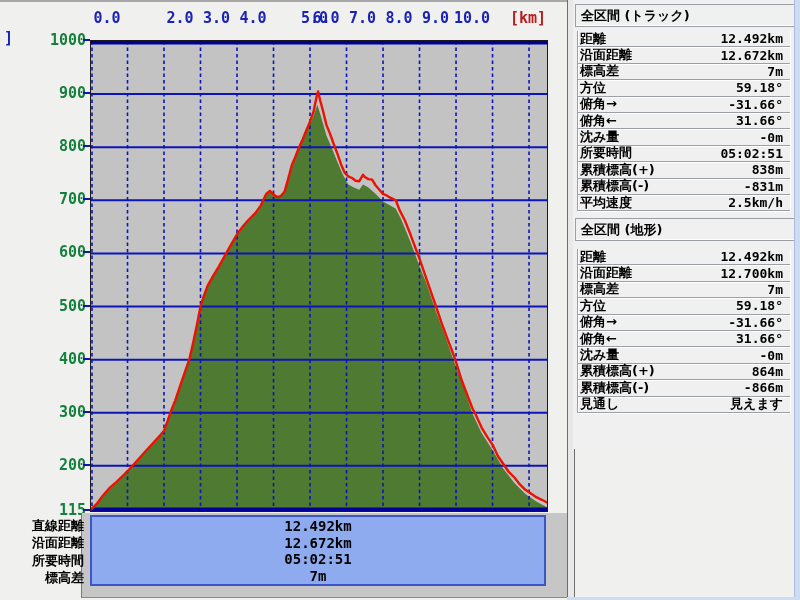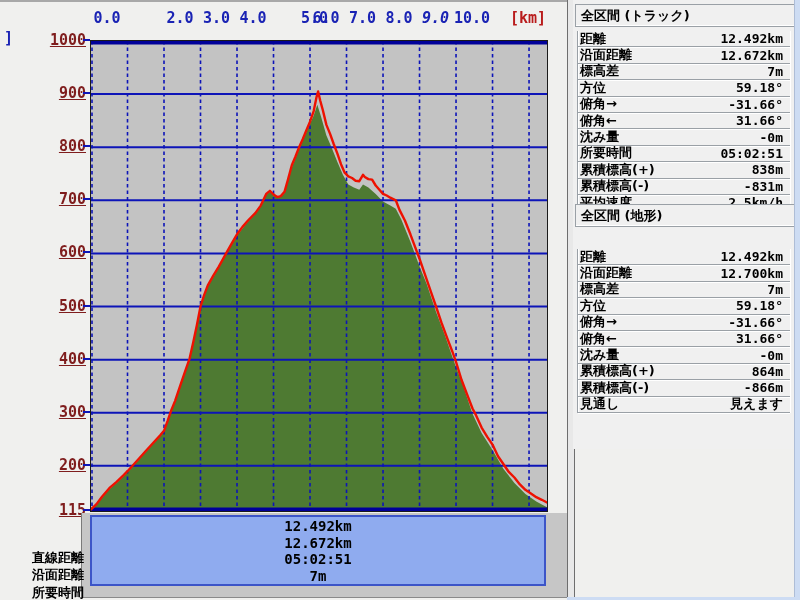--- a/index.html
+++ b/index.html
@@ -7,35 +7,35 @@
        font-family:"DejaVu Sans",sans-serif;}
   .screen{position:absolute;left:0;top:0;width:800px;height:600px;}
   .topline{position:absolute;left:0;top:0;width:570px;height:2px;background:#a8a8a8;}
 
   
   .unit-clip{position:absolute;left:4px;top:29px;color:#1a23b4;font:bold 15px "DejaVu Sans Mono",monospace;}
   .xlabels{position:absolute;left:0;top:9px;width:570px;height:20px;}
   .xlabels span{position:absolute;color:#1a23b4;font:bold 15px "DejaVu Sans Mono",monospace;transform:translateX(-50%);}
   .km-unit{position:absolute;top:9px;left:546px;transform:translateX(-100%);
            color:#b91c1c;font:bold 15px "DejaVu Sans Mono",monospace;}
-  .ylabels span{position:absolute;color:#7f1d1d;font:bold 15px "DejaVu Sans Mono",monospace;
-                right:714px;text-align:right;text-decoration:underline;}
+  .ylabels span{position:absolute;color:#15803d;font:bold 15px "DejaVu Sans Mono",monospace;
+                right:714px;text-align:right;}
   .ytick{position:absolute;left:83px;width:7px;height:2px;background:#0d14b8;}
   .plot{position:absolute;left:90px;top:40px;width:456px;height:470px;background:#c3c3c3;
         border:1px solid #1a1a1a;}
   .plot svg{display:block;width:456px;height:470px;}
 
   
   .bottom-pane{position:absolute;left:81px;top:513px;width:486px;height:84px;background:#c6c6c6;
                border-left:1px solid #7a7a7a;border-right:1px solid #7a7a7a;border-bottom:1px solid #8a8a8a;}
   .blue-box{position:absolute;left:90px;top:515px;width:452px;height:66px;background:#8fabef;
             border:2px solid #3c55c8;text-align:center;padding-top:1px;}
   .blue-box div{font:bold 14px "DejaVu Sans Mono",monospace;color:#000;line-height:16.5px;}
   .sum-labels span{position:absolute;right:716px;text-align:center;color:#000;
-                   font:bold 13px "DejaVu Sans",sans-serif;white-space:nowrap;margin-top:32px;}
+                   font:bold 13px "DejaVu Sans",sans-serif;white-space:nowrap;}
 
   
   .splitter{position:absolute;left:567px;top:0;width:6px;height:600px;background:#e8e8e8;
             border-left:1px solid #6e6e6e;border-right:1px solid #6e6e6e;}
   .right-panel{position:absolute;left:573px;top:0;width:221px;height:449px;background:#f0f0f0;}
   .grp-header{position:absolute;left:2px;width:216px;height:21px;background:#f0f0f0;
               border:1px solid #9aa0a6;box-shadow:inset -1px -1px 0 #ffffff;
               font:bold 13px "DejaVu Sans",sans-serif;color:#000;line-height:21px;padding-left:5px;}
   .grp-table{position:absolute;left:4px;width:212px;border-left:1px solid #9aa0a6;border-right:1px solid #fff;
              box-shadow:inset 1px 0 0 #fff;}
@@ -56,21 +56,21 @@
   <span class="unit-clip">]</span>
   <div class="xlabels" id="xlabels">
       <span style="left: 107px;">0.0</span>
       <span style="left: 180.007px;">2.0</span>
       <span style="left: 216.51px;">3.0</span>
       <span style="left: 253.013px;">4.0</span>
       <span style="left: 289.517px; margin-left: 25px;">5.0</span>
       <span style="left: 326.02px;">6.0</span>
       <span style="left: 362.524px;">7.0</span>
       <span style="left: 399.027px;">8.0</span>
-      <span style="left: 435.53px; font-style: italic;">9.0</span>
+      <span style="left: 435.53px;">9.0</span>
       <span style="left: 472.034px;">10.0</span>
     </div>
   <span class="km-unit">[km]</span>
   <div class="ylabels" id="ylabels">
       <span style="top: 31px;">1000</span>
       <span style="top: 84.1073px;">900</span>
       <span style="top: 137.215px;">800</span>
       <span style="top: 190.322px;">700</span>
       <span style="top: 243.429px;">600</span>
       <span style="top: 296.537px;">500</span>
@@ -179,21 +179,21 @@
         </div>
         <div class="grp-row">
           <span class="lbl">累積標高(-)</span>
           <span class="val">-831m</span>
         </div>
         <div class="grp-row">
           <span class="lbl">平均速度</span>
           <span class="val">2.5km/h</span>
         </div>
       </div>
-    <div class="grp-header" style="top:204px">全区間 (地形)</div>
+    <div class="grp-header" style="top:218px">全区間 (地形)</div>
     <div class="grp-table" style="top:249px" id="table-terrain">
         <div class="grp-row">
           <span class="lbl">距離</span>
           <span class="val">12.492km</span>
         </div>
         <div class="grp-row">
           <span class="lbl">沿面距離</span>
           <span class="val">12.700km</span>
         </div>
         <div class="grp-row">

